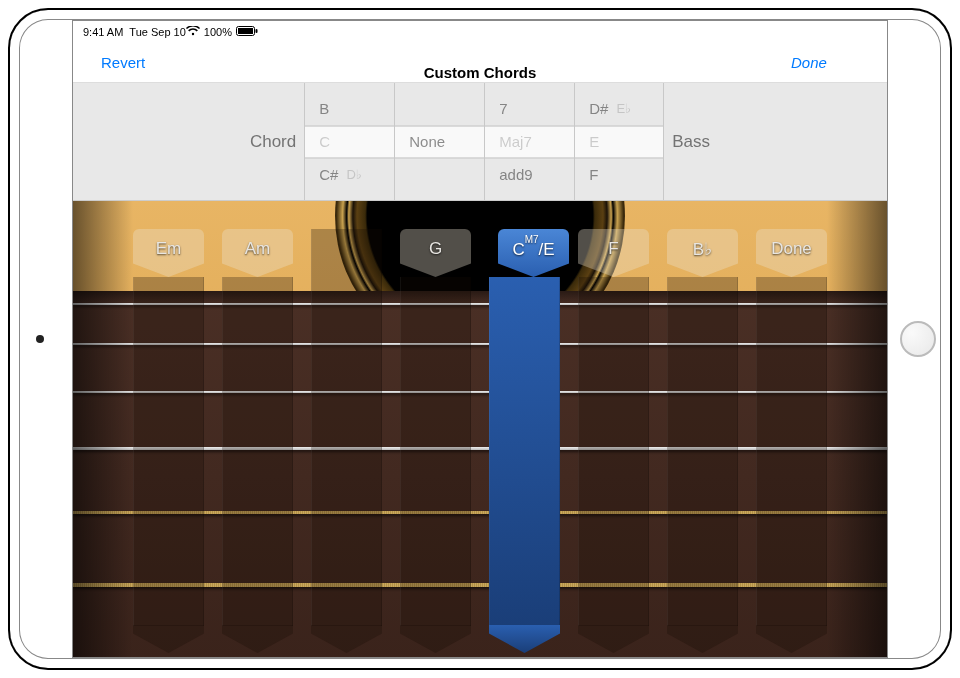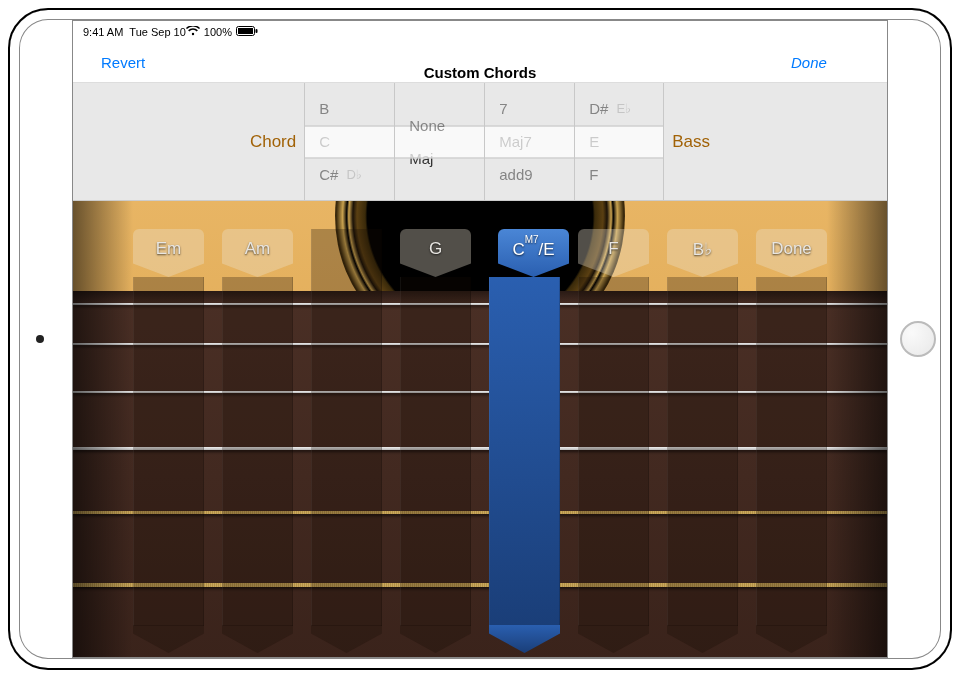--- a/index.html
+++ b/index.html
@@ -44,21 +44,21 @@
   }
   .nav-left, .nav-right { width: 80px; font-size: 15px; color: #007aff; margin-left: 12px; }
   .nav-right { font-weight: 500; font-style: italic; }
   .nav-title { font-size: 15px; font-weight: 600; color: #000; margin-top: 20px; }
 
   
   .picker-area {
     height: 118px; background: #e8e8e8; display: flex; align-items: center; justify-content: center;
     gap: 8px; border-bottom: 1px solid #ccc; position: relative;
   }
-  .picker-label { font-size: 17px; color: #a16207; }
+  .picker-label { font-size: 17px; color: #737373; }
   .pickers { display: flex; height: 100%; }
   .picker-col {
     display:flex; flex-direction:column; align-items:stretch; justify-content:center;
     position: relative; overflow: hidden;
     border-left: 1px solid #c8c8c8;
   }
   .picker-col.root { width: 90px; }
   .picker-col.quality { width: 90px; }
   .picker-col.ext { width: 90px; }
   .picker-col.bass { width: 90px; border-right: 1px solid #c8c8c8; }
@@ -209,23 +209,20 @@
               <span>C#</span>
               <span class="enh">D♭</span>
             </div>
         </div>
 
         <div class="picker-col quality">
           <div class="picker-sel"></div>
           <div class="picker-item row0">
               <span>None</span>
             </div>
-          <div class="picker-item row1">
-              <span>Maj</span>
-            </div>
         </div>
 
         <div class="picker-col ext">
           <div class="picker-sel"></div>
           <div class="picker-item row0">
               <span>7</span>
             </div>
           <div class="picker-item row1">
               <span>Maj7</span>
             </div>

